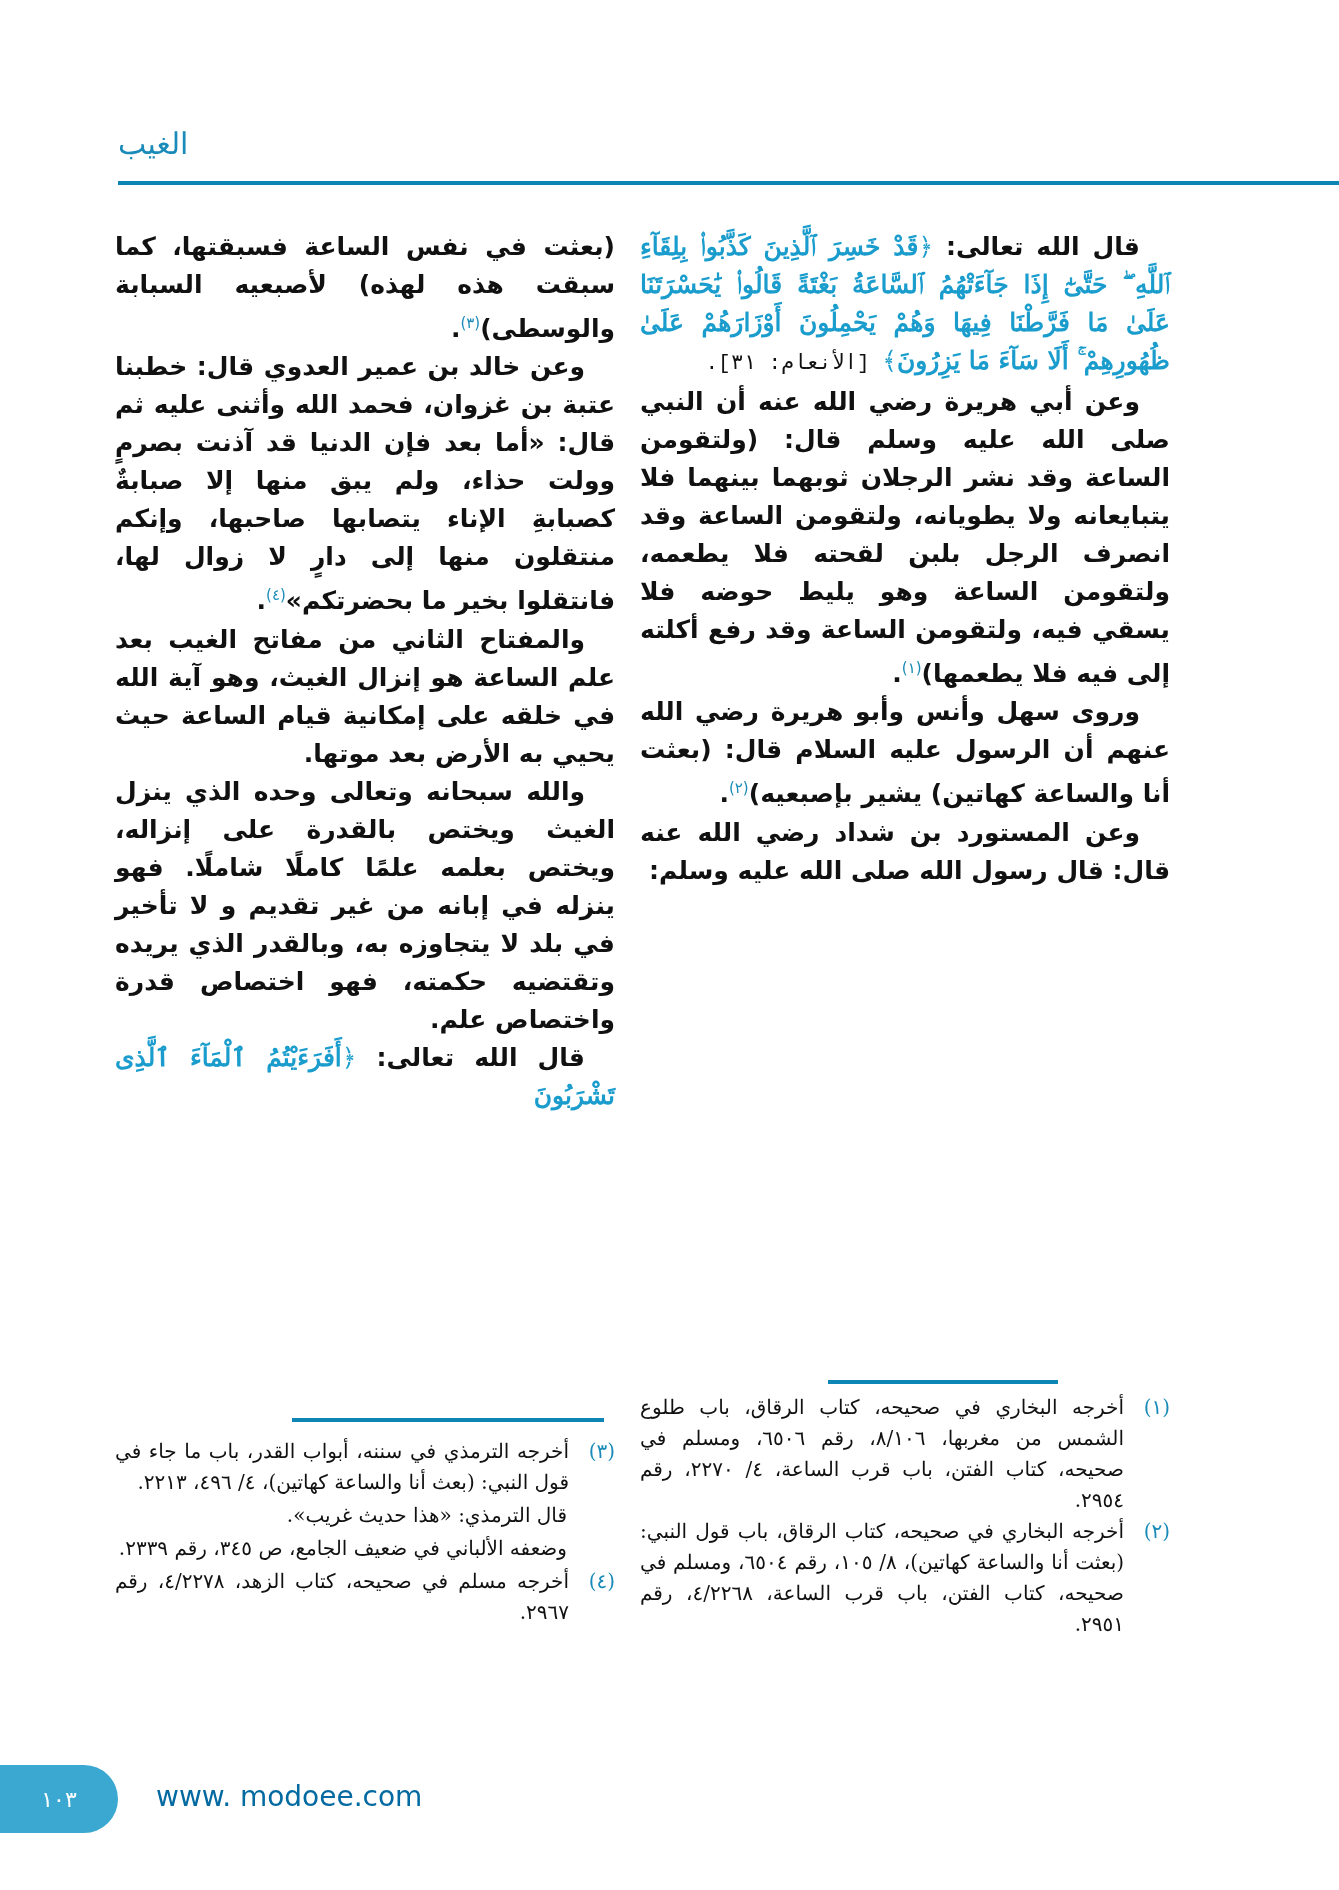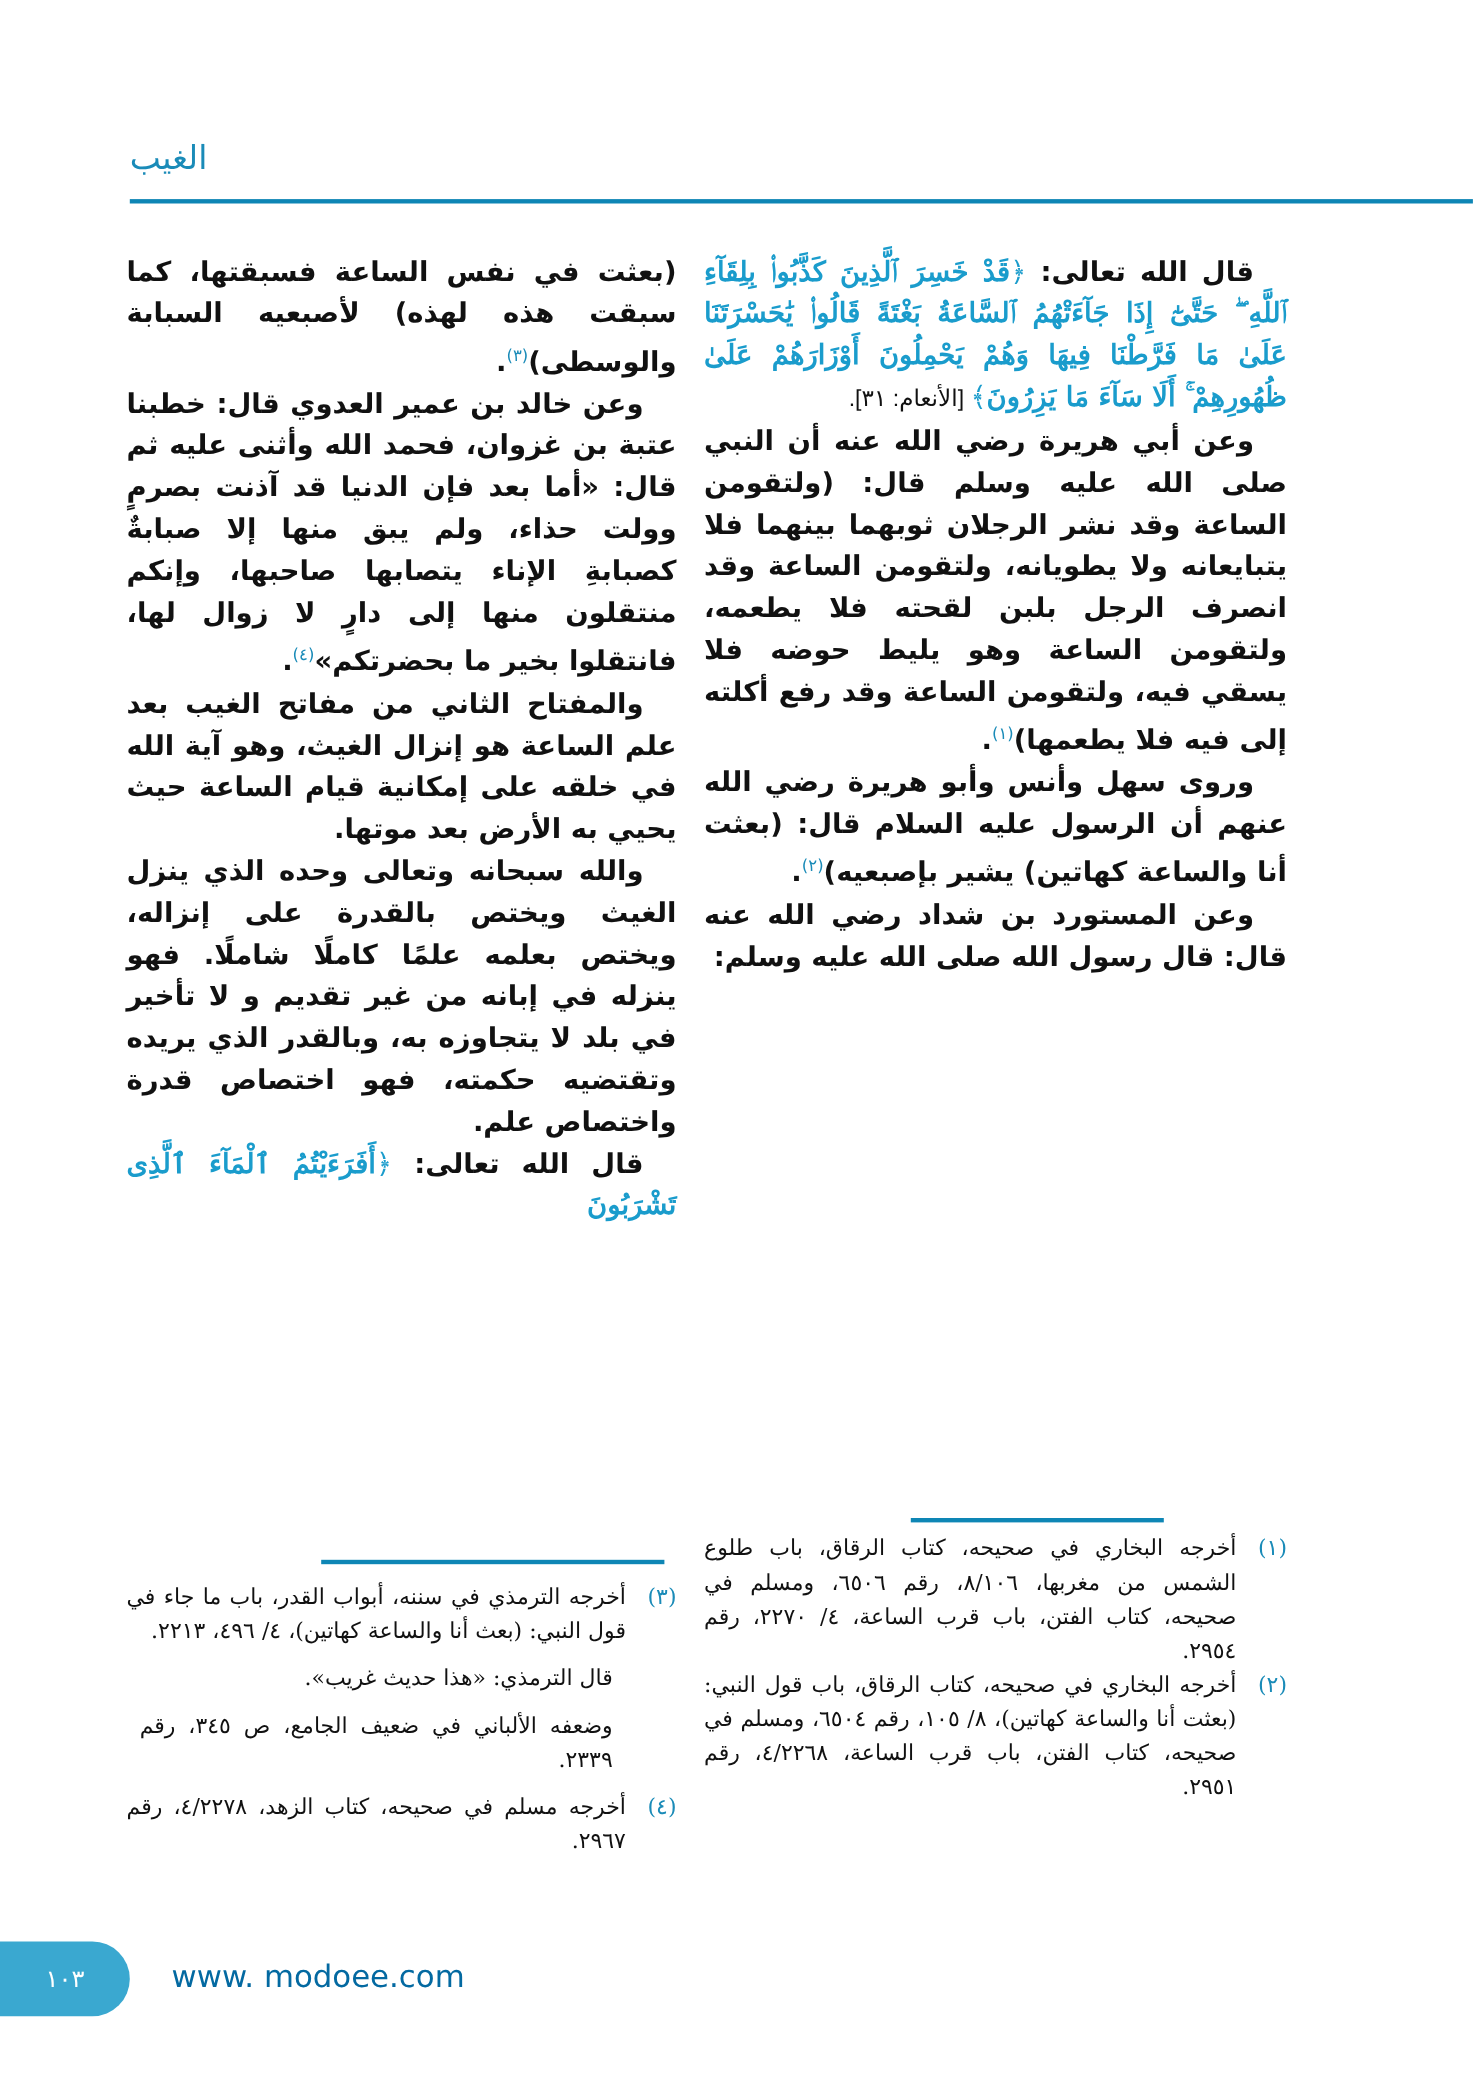--- a/index.html
+++ b/index.html
@@ -12,36 +12,36 @@
 
   .col { position: absolute; top: 228px; direction: rtl; text-align: justify; }
   .col-right { left: 640px; width: 530px; }
   .col-left { left: 115px; width: 500px; }
 
   .para { font-family: "DejaVu Sans", sans-serif; font-weight: bold; font-size: 25px;
           line-height: 38px; margin: 0; text-indent: 30px; text-align-last: right; }
   .para.noindent { text-indent: 0; }
   .ayah { color: #1a9ccc; font-family: "DejaVu Serif", serif; font-weight: bold; }
   .bracket { color: #1a9ccc; font-weight: normal; }
-  .ref { font-weight: normal; font-family: Liberation Sans, sans-serif; font-size: 21px; color: #111; }
+  .ref { font-weight: normal; font-family: Liberation Mono, monospace; font-size: 21px; color: #111; }
   .fn-mark { color: #1a8bb8; font-size: 15px; vertical-align: super; font-weight: normal; }
   .heading-num { color: #1a8bb8; }
 
   .fn-rule { position: absolute; height: 4px; background: #0e86b5; }
   .fn-rule-right { left: 828px; width: 230px; top: 1380px; }
   .fn-rule-left { left: 292px; width: 312px; top: 1418px; }
 
   .footnotes { position: absolute; direction: rtl; font-family: "DejaVu Serif", serif; font-size: 20px;
                line-height: 31px; text-align: justify; }
   .fn-right { left: 640px; width: 530px; top: 1392px; }
   .fn-left { left: 115px; width: 500px; top: 1436px; }
   .fn { display: flex; flex-direction: row; margin: 0; }
   .fn-num { color: #1a8bb8; width: 46px; flex: none; }
   .fn-body { flex: 1; }
-  .fn-cont { padding-right: 46px; margin: 12px; }
+  .fn-cont { padding-right: 46px; margin: 2px; }
 
   .page-badge { position: absolute; left: 0; top: 1765px; width: 118px; height: 68px; background: #3aa8d0;
                 border-radius: 0 34px 34px 0; color: #fff; font-size: 22px; display: flex;
                 align-items: center; justify-content: center; font-family: "DejaVu Sans", sans-serif; }
   .site-url { position: absolute; left: 156px; top: 1780px; font-size: 28px; color: #0369a1;
               font-family: "DejaVu Sans", sans-serif; }
 </style>
 </head>
 <body>
 

